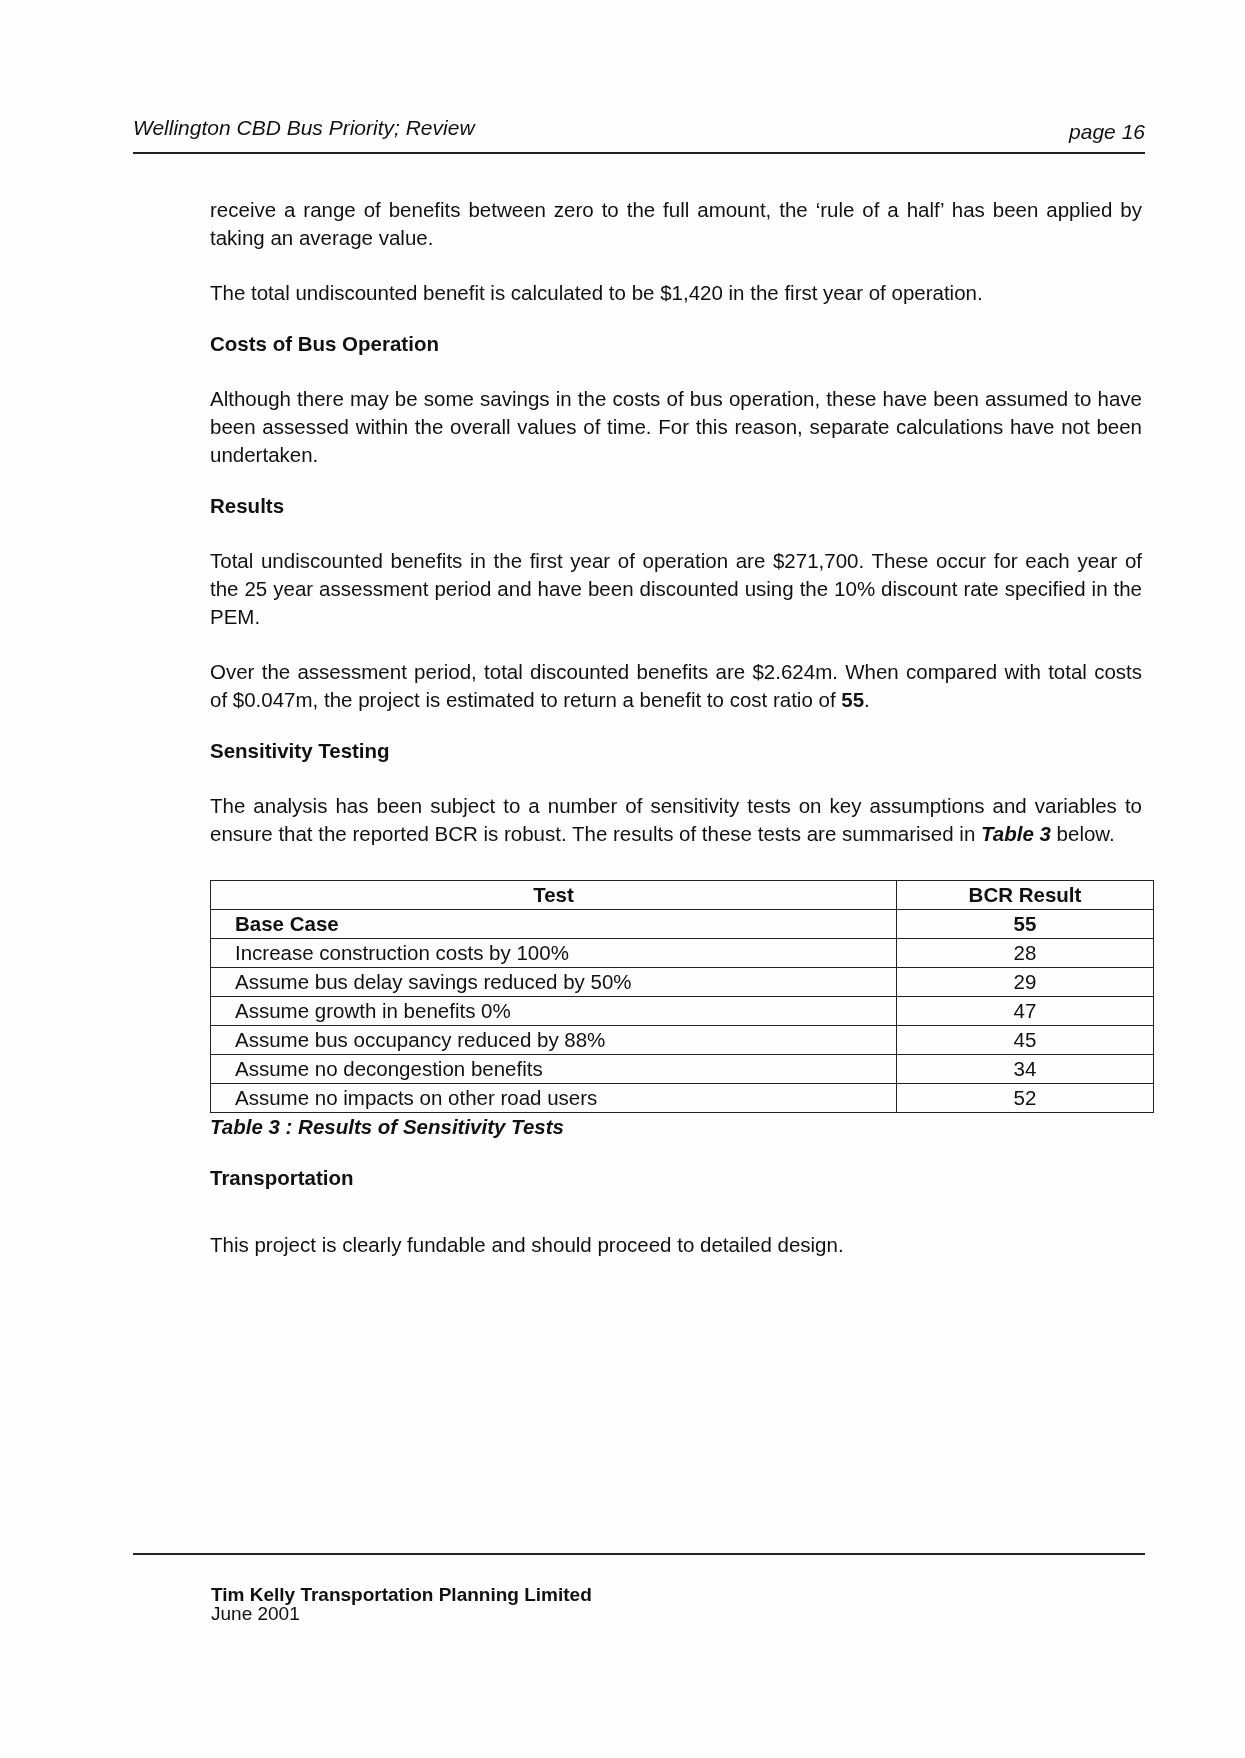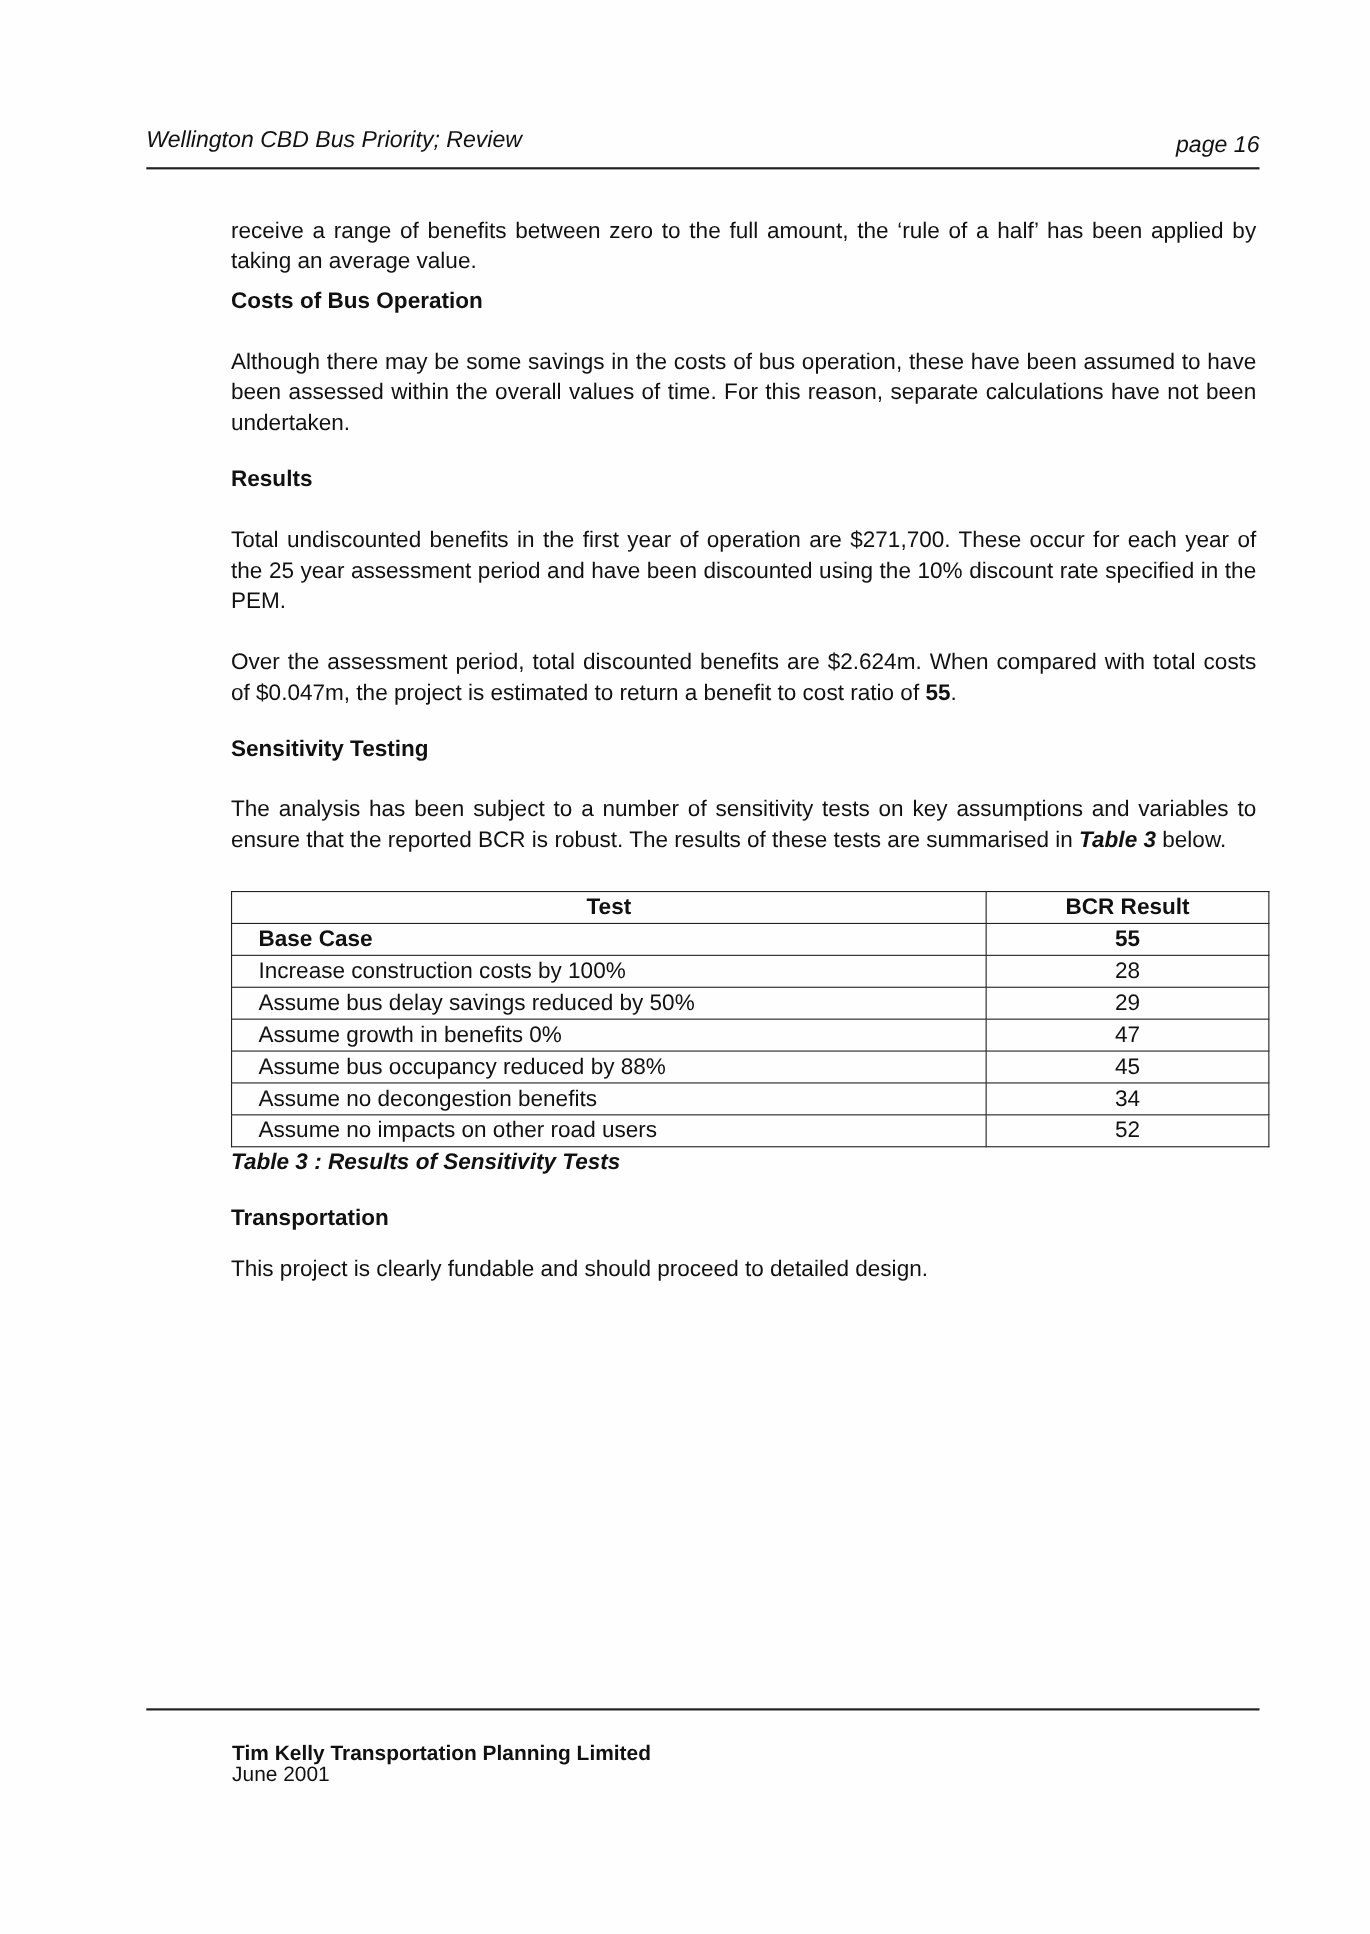--- a/index.html
+++ b/index.html
@@ -30,22 +30,23 @@
 <div class="page">
 
   <div class="header">
     <span class="header-title">Wellington CBD Bus Priority; Review</span>
     <span class="header-page">page 16</span>
   </div>
   <div class="rule top"></div>
 
   <div class="body">
     <p>receive a range of benefits between zero to the full amount, the ‘rule of a half’ has been applied by taking an average value.</p>
+    <p style="margin-top:27px">The total undiscounted benefit is calculated to be $1,420 in the first year of operation.</p>
 
-    <div class="h" style="margin-top:8px">Costs of Bus Operation</div>
+    <div class="h" style="margin-top:23px">Costs of Bus Operation</div>
     <p style="margin-top:27px">Although there may be some savings in the costs of bus operation, these have been assumed to have been assessed within the overall values of time. For this reason, separate calculations have not been undertaken.</p>
 
     <div class="h" style="margin-top:23px">Results</div>
     <p style="margin-top:27px">Total undiscounted benefits in the first year of operation are $271,700. These occur for each year of the 25 year assessment period and have been discounted using the 10% discount rate specified in the PEM.</p>
     <p style="margin-top:27px">
       <span>Over the assessment period, total discounted benefits are $2.624m. When compared with total costs of $0.047m, the project is estimated to return a benefit to cost ratio of </span><b>55</b><span>.</span>
     </p>
 
     <div class="h" style="margin-top:23px">Sensitivity Testing</div>
     <p style="margin-top:27px">
@@ -89,21 +90,21 @@
             <td>Assume no impacts on other road users</td>
             <td class="res">52</td>
           </tr>
         </tbody>
       </table>
       <div class="caption">Table 3 : Results of Sensitivity Tests</div>
     </div>
 
 
     <div class="h" style="margin-top:23px">Transportation</div>
-    <p style="margin-top:18px">This project is clearly fundable and should proceed to detailed design.</p>
+    <p style="margin-top:39px">This project is clearly fundable and should proceed to detailed design.</p>
   </div>
 
   <div class="rule bottom"></div>
   <div class="footer">
     <div class="company">Tim Kelly Transportation Planning Limited</div>
     <div>June 2001</div>
   </div>
 </div>
 
 </body></html>

